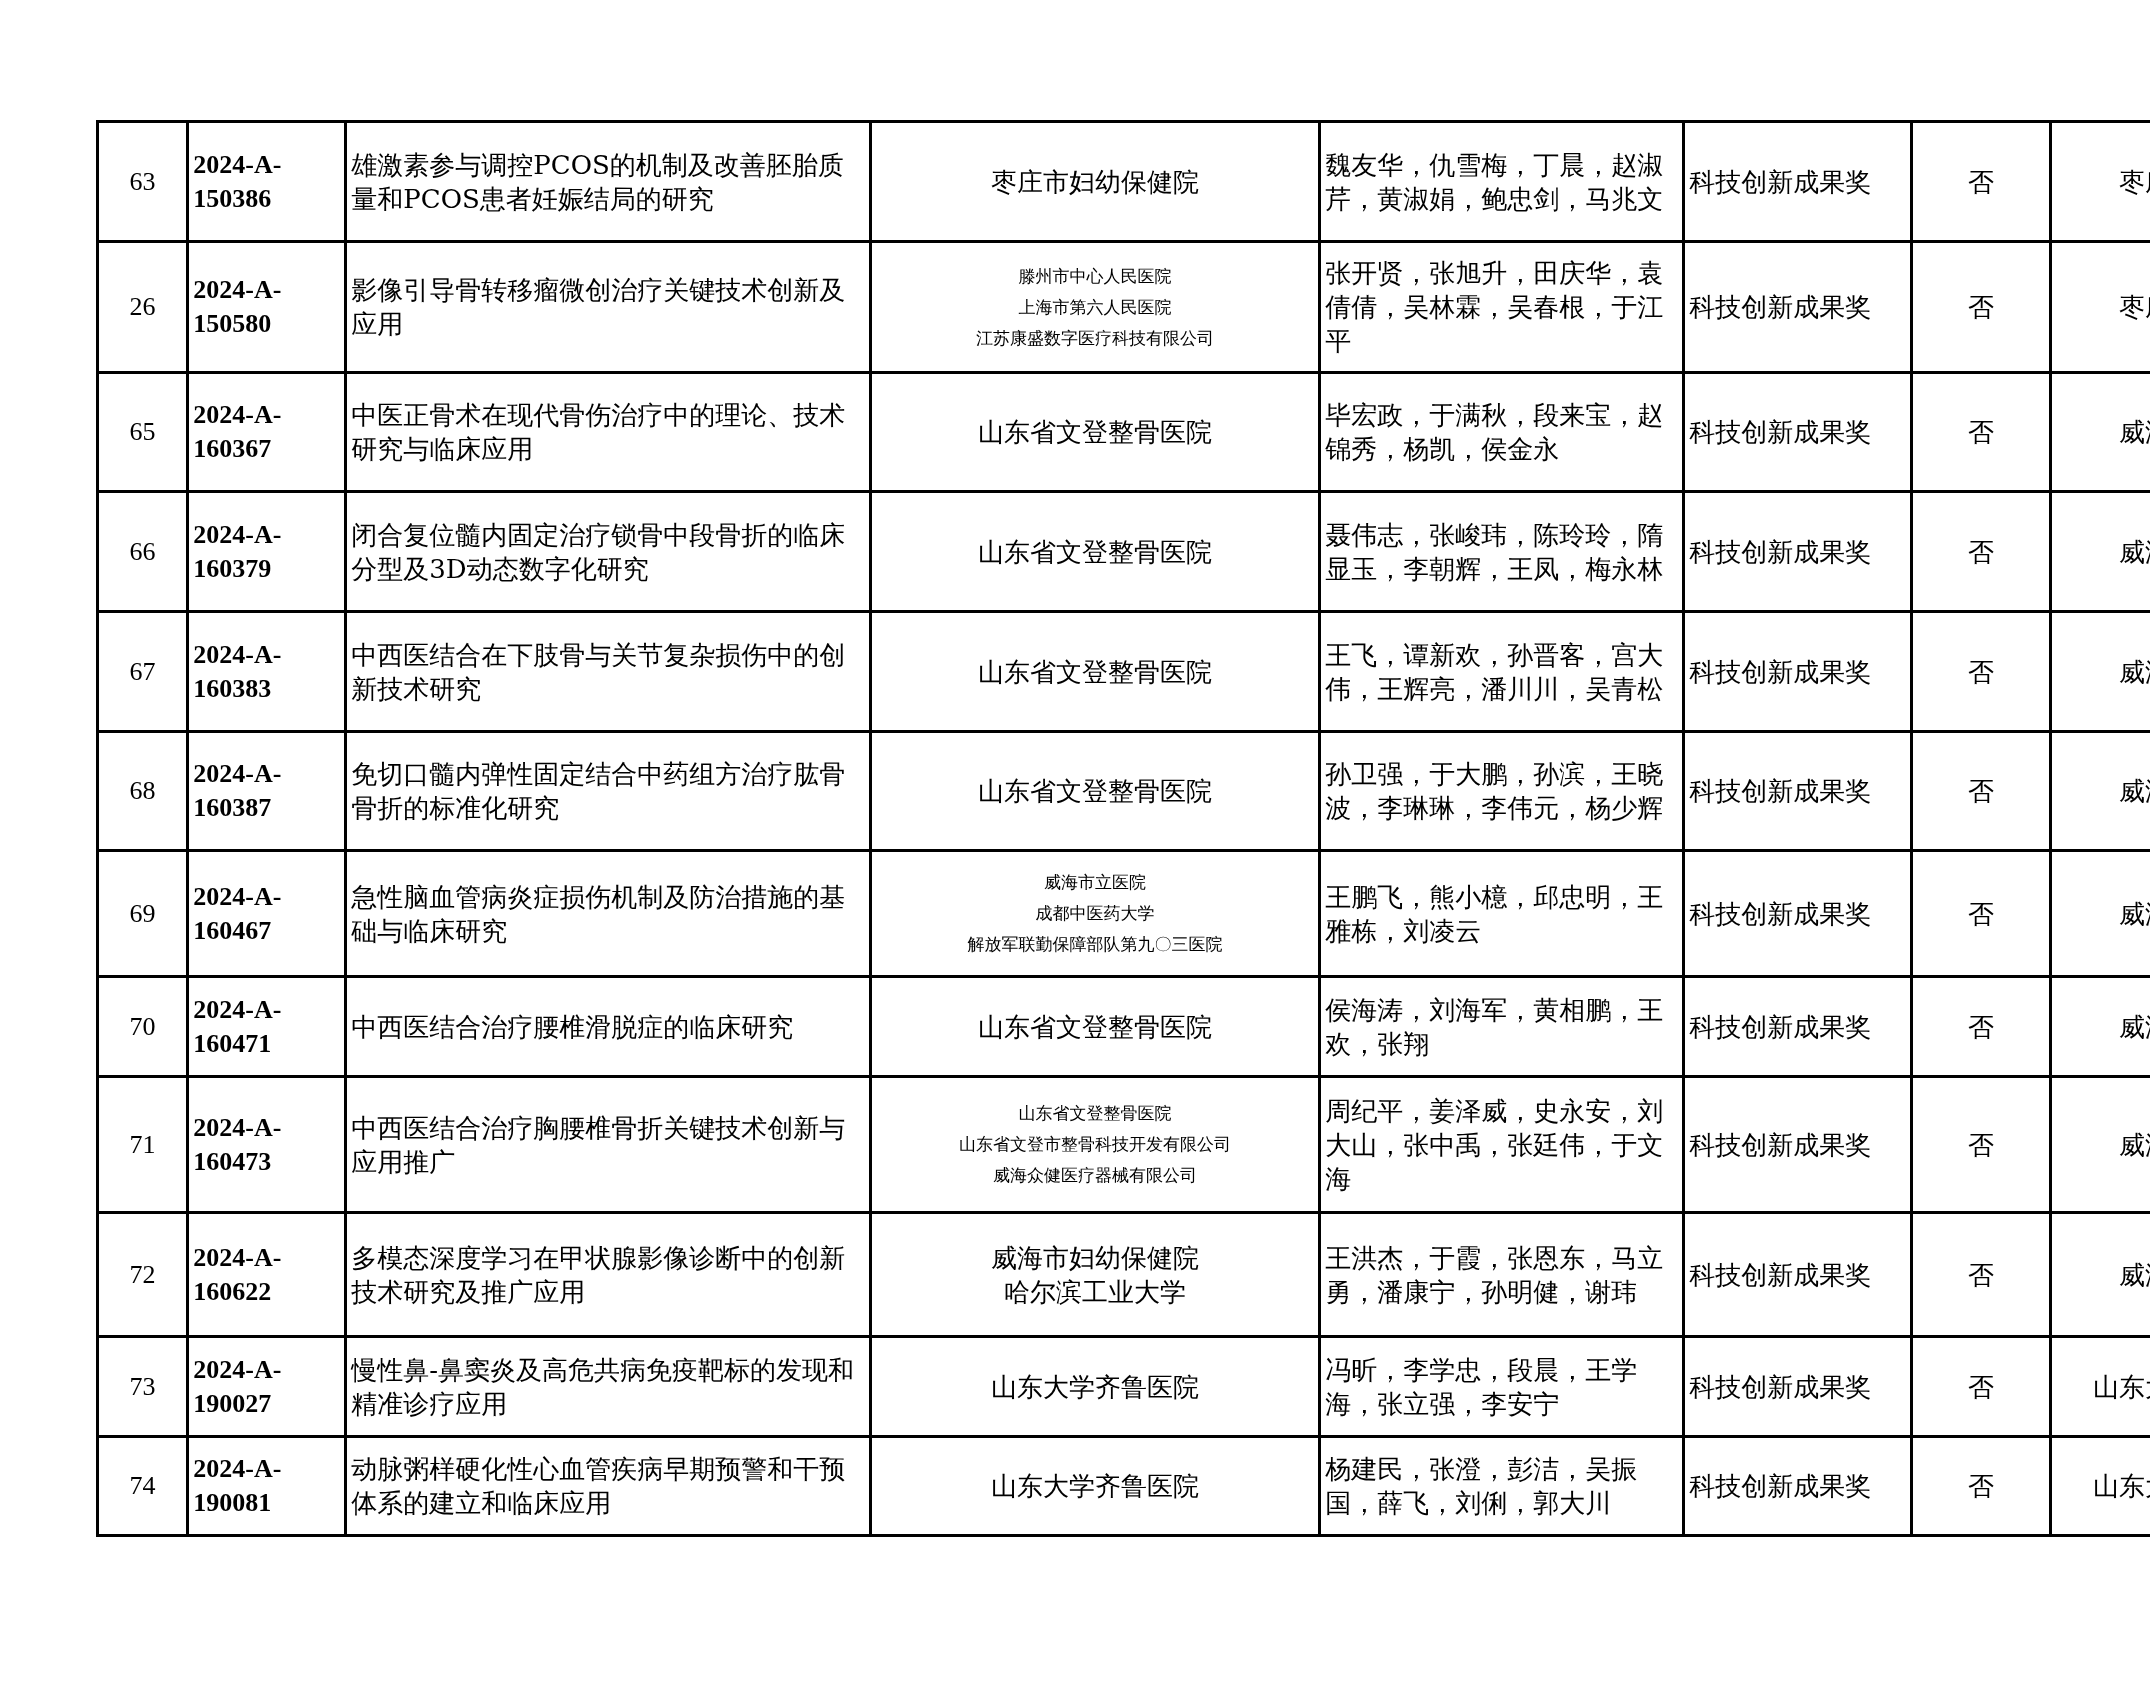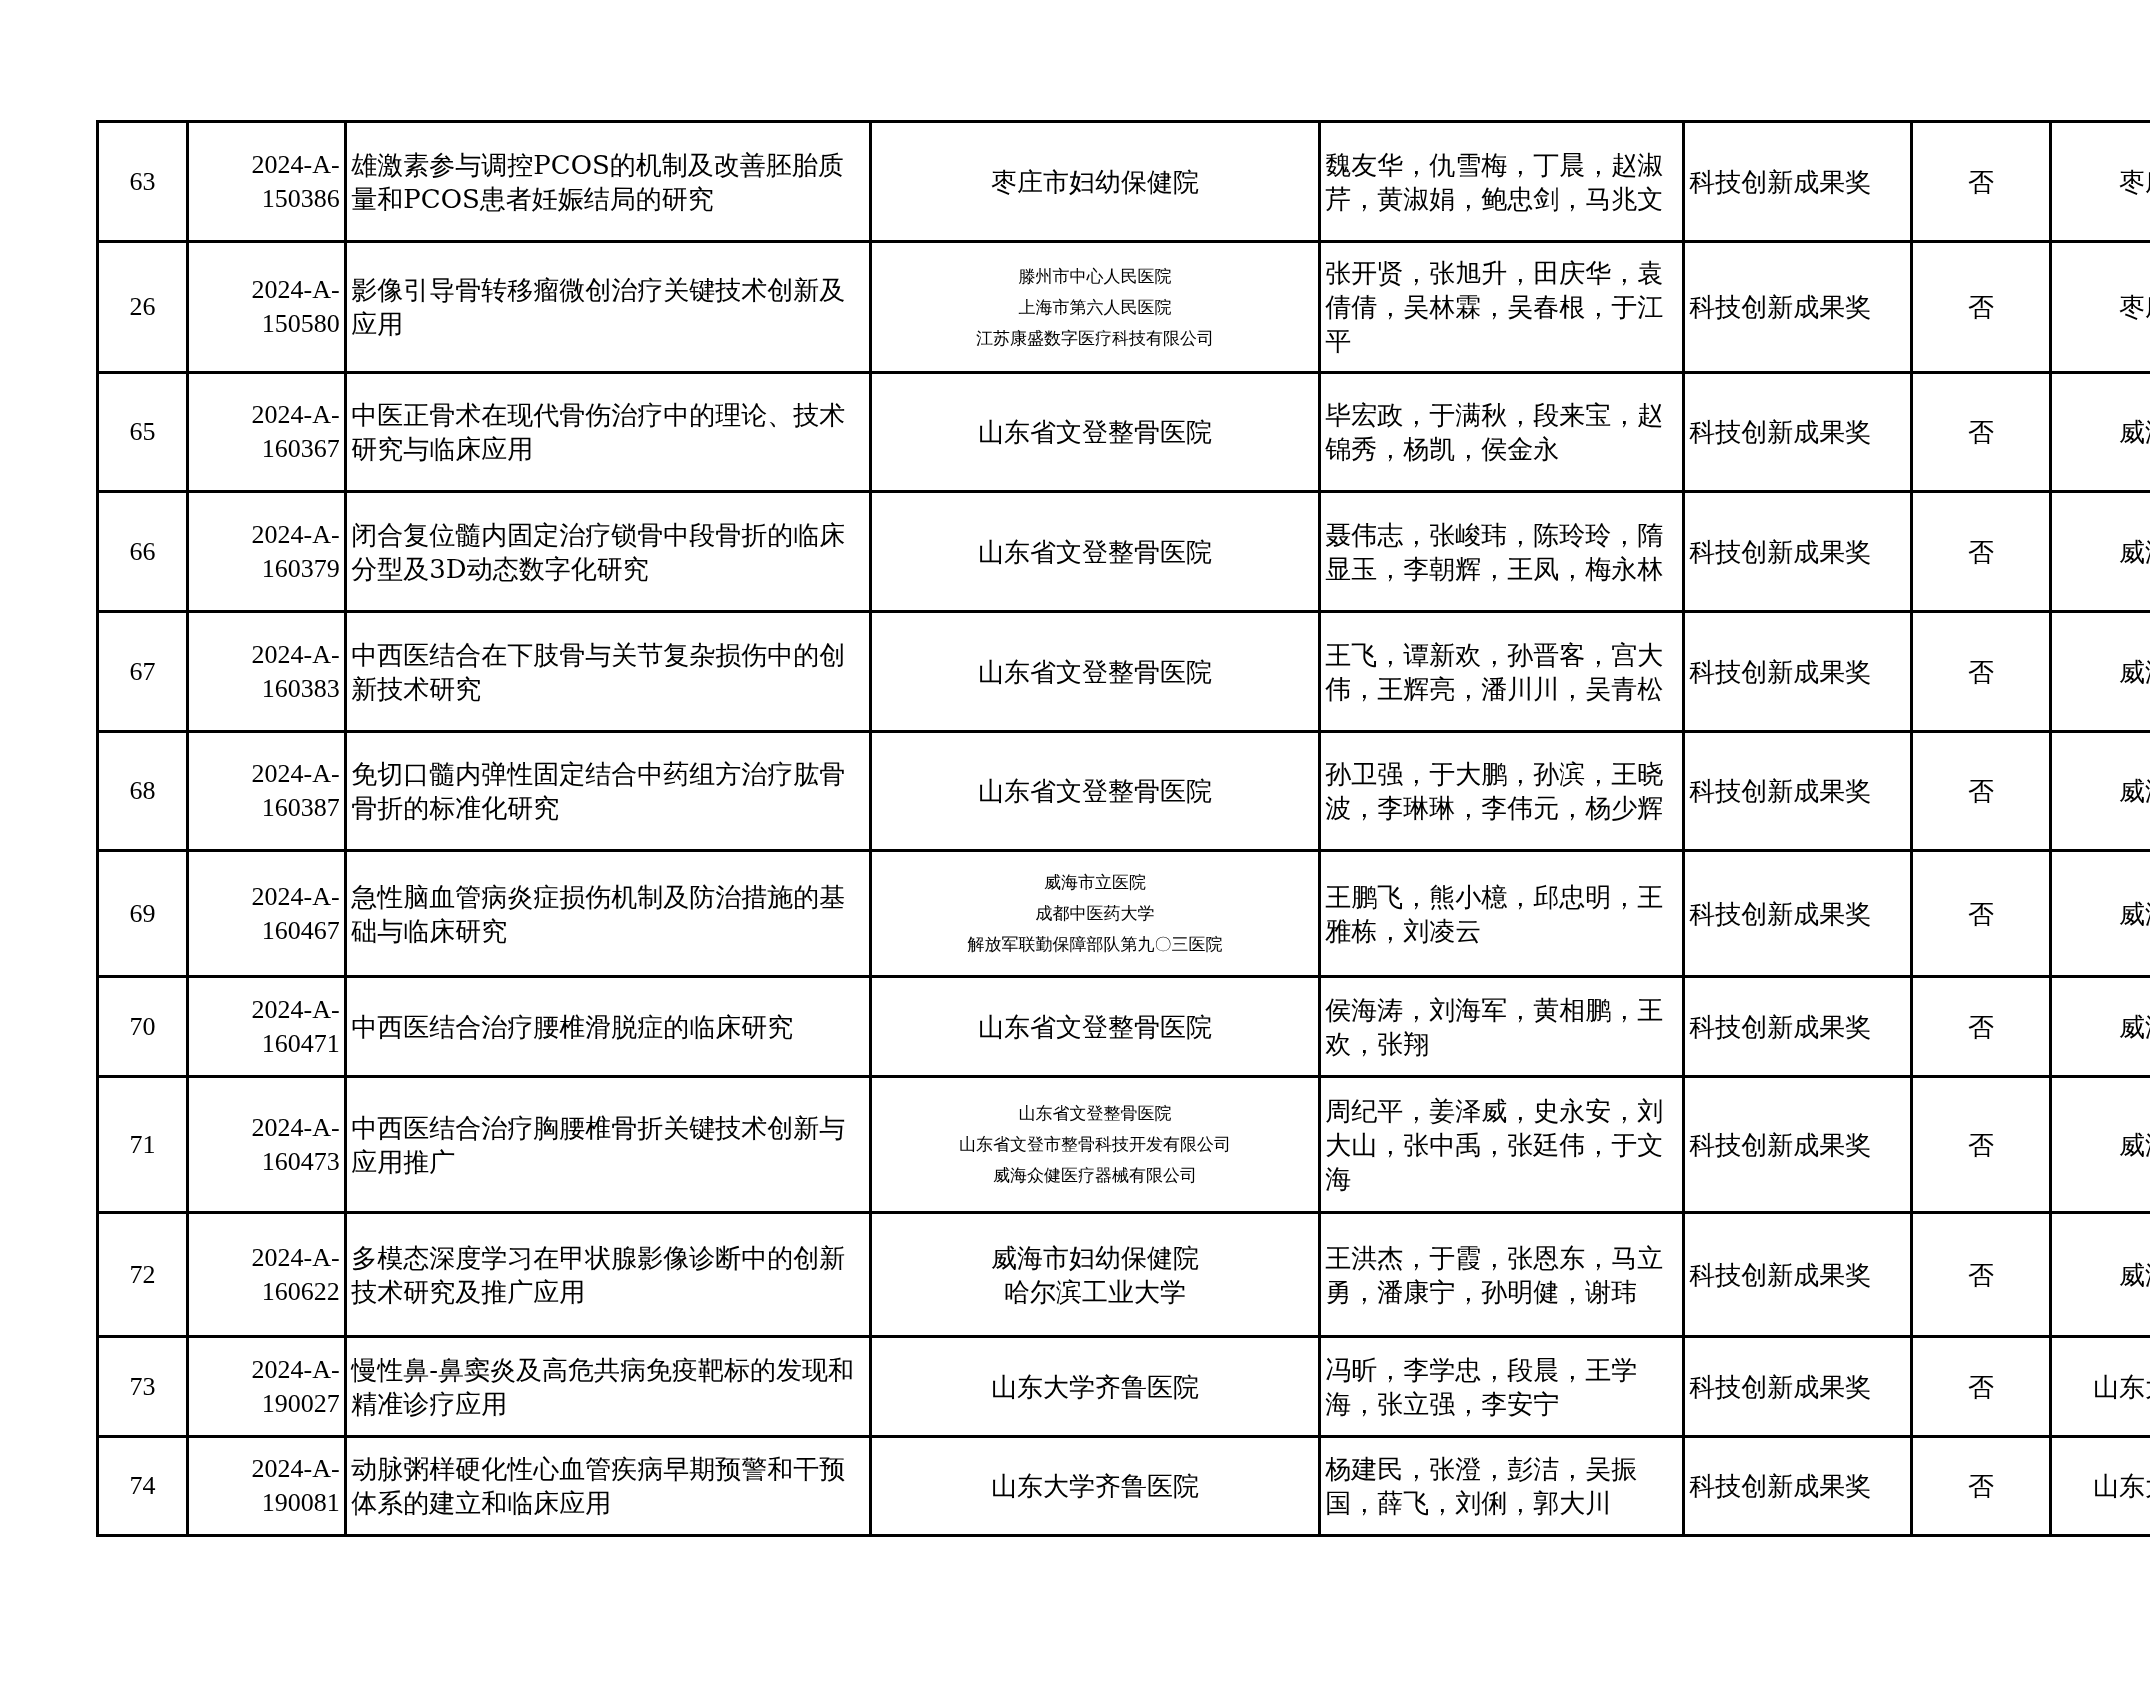--- a/index.html
+++ b/index.html
@@ -13,21 +13,21 @@
   }
   .sheet td {
     border: 3px solid #000000;
     padding: 0 4.3px;
     vertical-align: middle;
     font-size: 26px;
     line-height: 34px;
     overflow: hidden;
   }
   .c-no   { text-align: center; font-family: "Liberation Serif", serif; font-size: 25px; }
-  .c-id   { text-align: right; font-family: "Liberation Serif", serif; font-size: 26px; line-height: 35px; }
+  .c-id   { text-align: left; font-family: "Liberation Serif", serif; font-size: 26px; line-height: 35px; font-weight: bold; }
   .c-title{ text-align: left; font-size: 26px; line-height: 34px; }
   .c-unit { text-align: center; font-size: 26px; }
   .c-unit.multi { font-size: 17px; line-height: 31px; }
   .c-auth { text-align: left; font-size: 26px; line-height: 36px; margin-left: 20px; }
   .c-award{ text-align: left; font-size: 26px; }
   .c-yn   { text-align: center; font-size: 26px; }
   .c-rec  { text-align: center; font-size: 26px; }
   .unit-line { display: block; white-space: nowrap; }
   .id-line { display: block; }
 </style>

